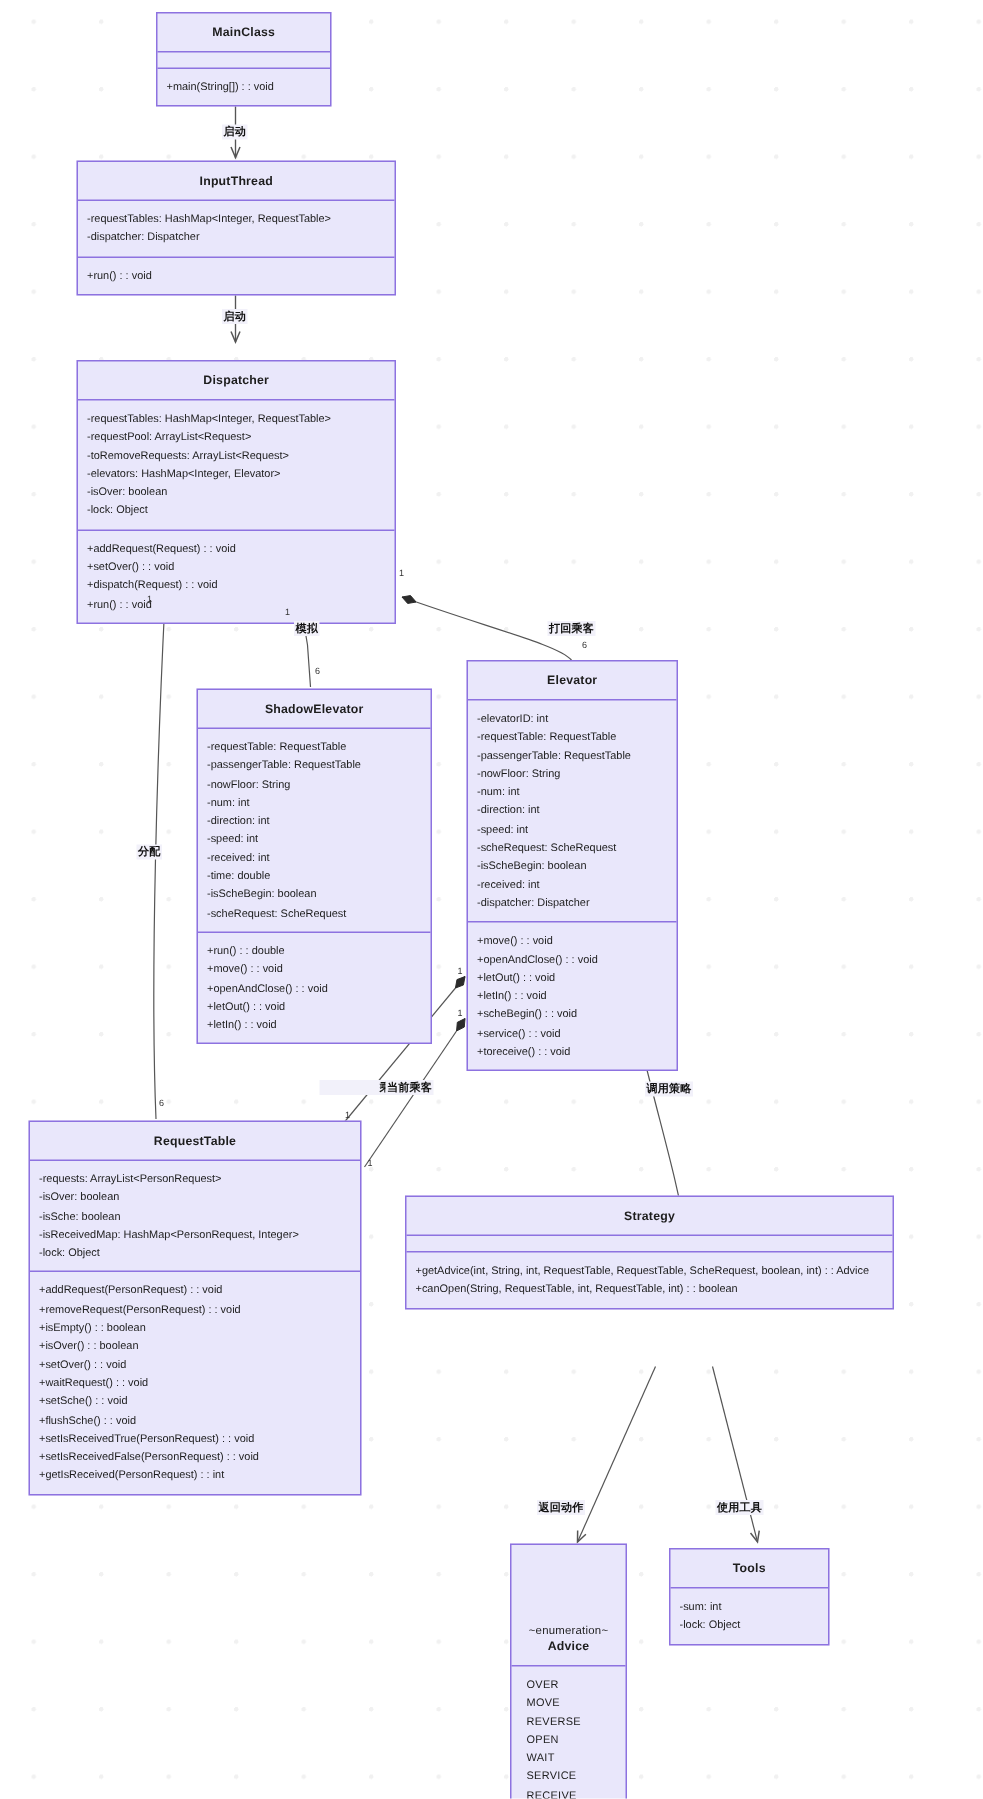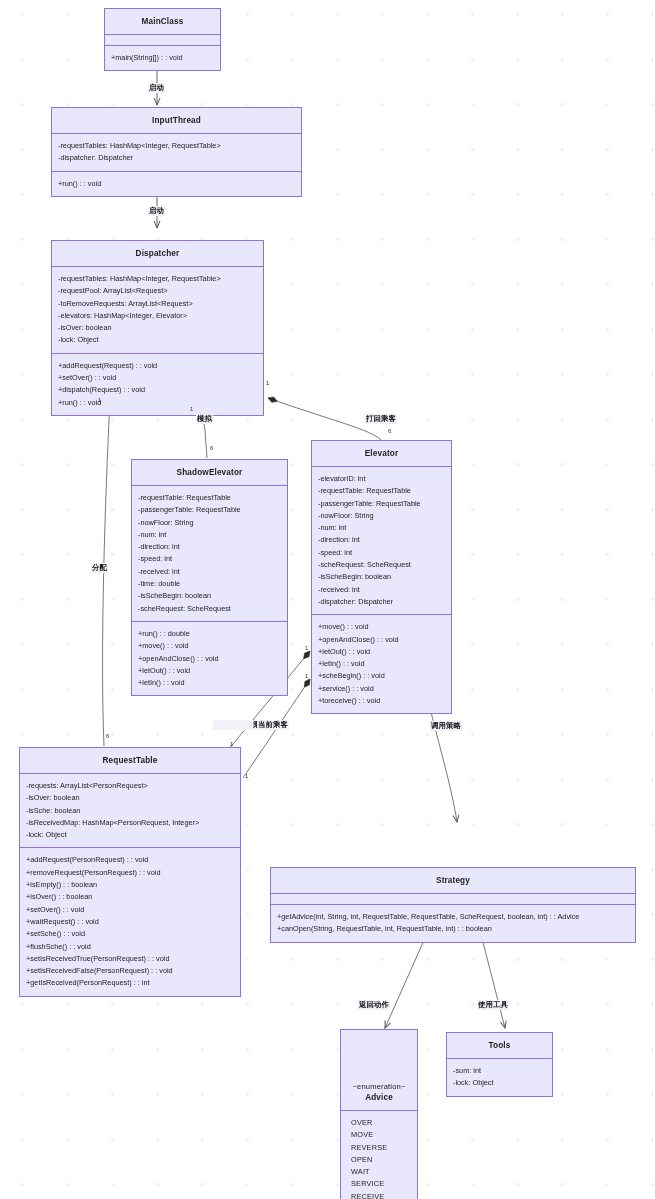--- a/index.html
+++ b/index.html
@@ -152,21 +152,21 @@
 </svg>
 
 <div class="uml-class" style="left:104px; top:8px; width:117px;">
   <div class="uml-name">MainClass</div>
   <div class="uml-section empty"></div>
   <div class="uml-section">
     <div class="row">+main(String[]) : : void</div>
   </div>
 </div>
 
-<div class="uml-class" style="left:51px; top:107px; width:251px;">
+<div class="uml-class" style="left:51px; top:107px; width:213px;">
   <div class="uml-name">InputThread</div>
   <div class="uml-section">
     <div class="row">-requestTables: HashMap&lt;Integer, RequestTable&gt;</div>
     <div class="row">-dispatcher: Dispatcher</div>
   </div>
   <div class="uml-section">
     <div class="row">+run() : : void</div>
   </div>
 </div>
 
@@ -254,21 +254,21 @@
     <div class="row">+setOver() : : void</div>
     <div class="row">+waitRequest() : : void</div>
     <div class="row">+setSche() : : void</div>
     <div class="row">+flushSche() : : void</div>
     <div class="row">+setIsReceivedTrue(PersonRequest) : : void</div>
     <div class="row">+setIsReceivedFalse(PersonRequest) : : void</div>
     <div class="row">+getIsReceived(PersonRequest) : : int</div>
   </div>
 </div>
 
-<div class="uml-class" style="left:270px; top:867px; width:366px;">
+<div class="uml-class" style="left:270px; top:797px; width:326px;">
   <div class="uml-name">Strategy</div>
   <div class="uml-section empty"></div>
   <div class="uml-section">
     <div class="row">+getAdvice(int, String, int, RequestTable, RequestTable, ScheRequest, boolean, int) : : Advice</div>
     <div class="row">+canOpen(String, RequestTable, int, RequestTable, int) : : boolean</div>
   </div>
 </div>
 
 <div class="uml-class" style="left:340px; top:1029px; width:78px;">
   <div class="uml-name">

